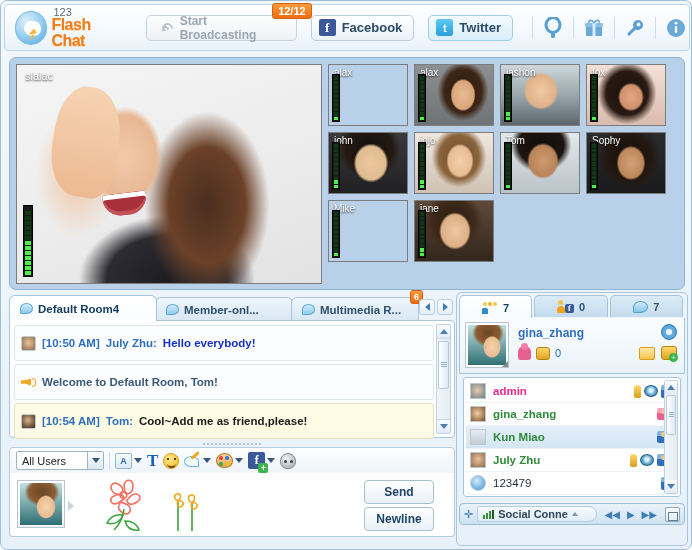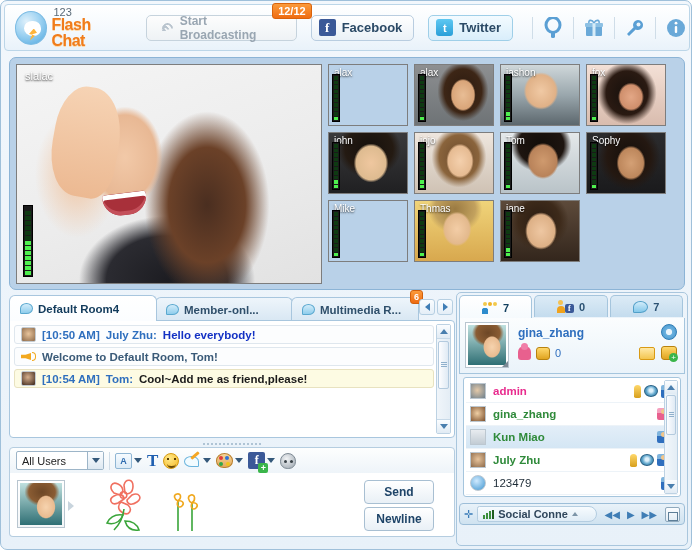--- a/index.html
+++ b/index.html
@@ -200,21 +200,21 @@
   .arr.r{ border-left:5px solid #3f7db5; }
 
   .chat-box{
     position:absolute; left:0; top:25px; width:446px; height:118px;
     background:#fff; border:1px solid #a8c6de; border-radius:0 4px 4px 4px;
     padding:3px;
   }
   .msg-list{ position:absolute; left:4px; top:4px; right:20px; }
   .msg{
     display:flex; align-items:center; gap:6px;
-    height:19px; margin-bottom:3px; padding:0 6px;
+    height:36px; margin-bottom:3px; padding:0 6px;
     border:1px solid #dfe7ee; border-radius:3px;
     background:#fcfdfe; font-size:11.5px; font-weight:bold;
     white-space:nowrap; overflow:hidden;
   }
   .msg.alt{ background:#fdfbe3; border-color:#e8e2c0; }
   .m-av{ width:15px;height:15px;border-radius:2px; flex:none; border:1px solid #c3cbd2;}
   .av-july{ background:radial-gradient(circle at 50% 45%,#e8c49c,#8d6a4a); }
   .av-kun{ background:linear-gradient(180deg,#e8ecf0,#c8d2da); }
   .av-tom{ background:radial-gradient(circle at 45% 40%,#d8b08c,#3a2418); }
   .spk{ width:15px;height:13px; flex:none; position:relative;}
@@ -715,36 +715,20 @@
               <span></span>
               <span></span>
               <span></span>
               <span></span>
               <span></span>
               <span></span>
               <span></span>
             </div>
           </div>
         <div class="thumb">
-            <div class="tp p10"></div>
-            <span class="vidlabel">Thmas</span>
-            <div class="vu-meter">
-              <span class="on"></span>
-              <span></span>
-              <span></span>
-              <span></span>
-              <span></span>
-              <span></span>
-              <span></span>
-              <span></span>
-              <span></span>
-              <span></span>
-            </div>
-          </div>
-        <div class="thumb">
             <div class="tp p11"></div>
             <span class="vidlabel">jane</span>
             <div class="vu-meter">
               <span class="on"></span>
               <span class="on"></span>
               <span></span>
               <span></span>
               <span></span>
               <span></span>
               <span></span>

